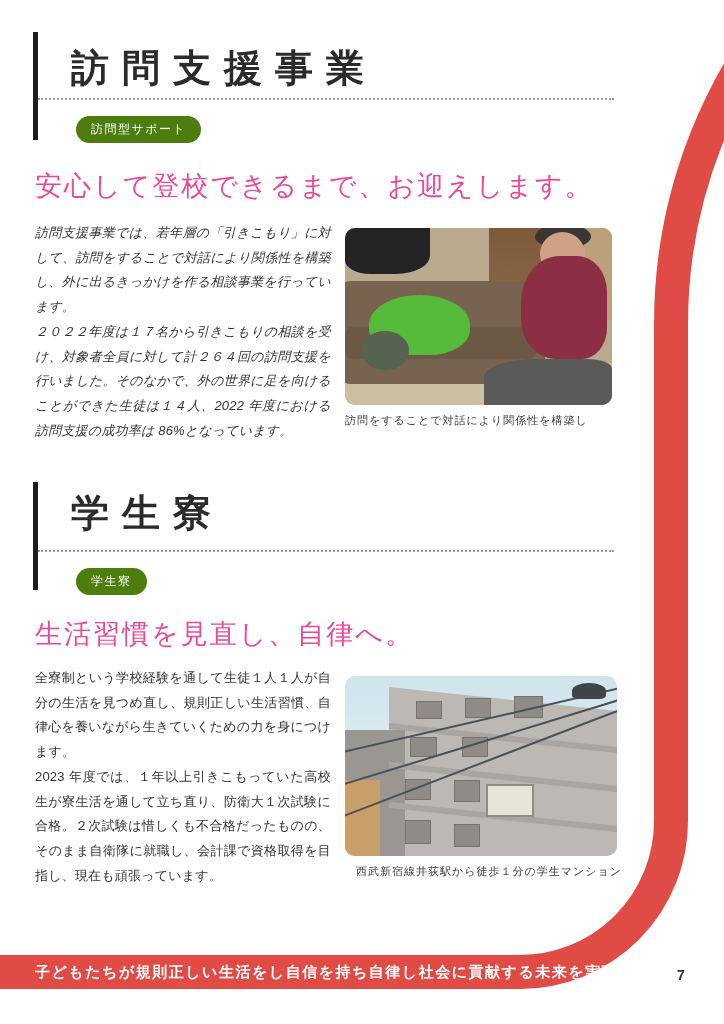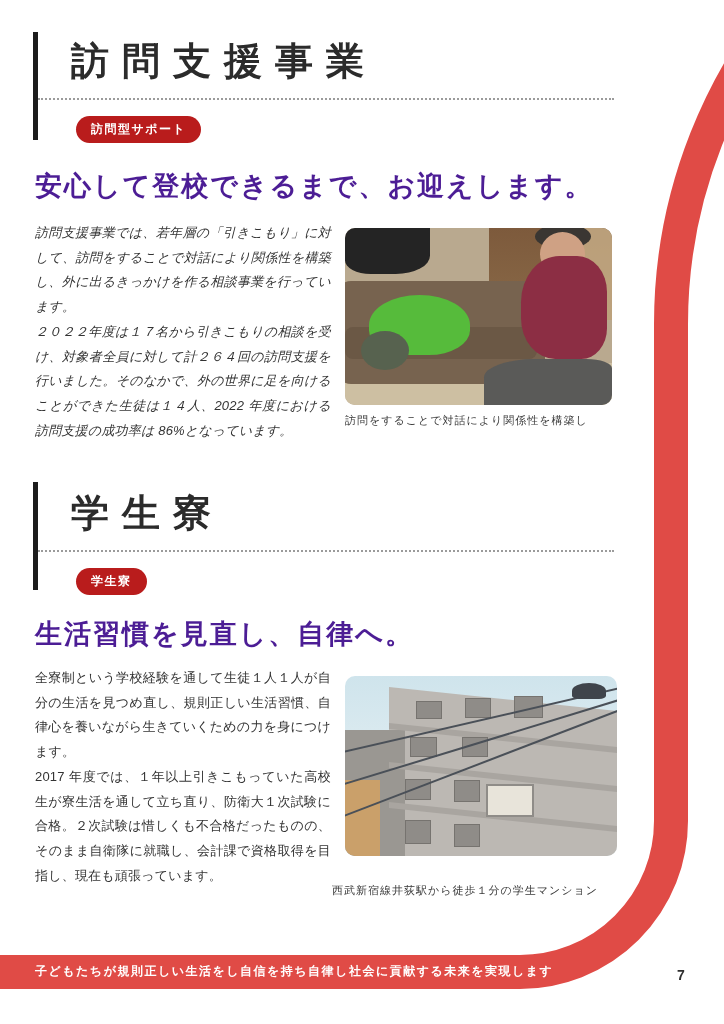--- a/index.html
+++ b/index.html
@@ -15,26 +15,26 @@
   #ribbon{position:absolute;inset:0;z-index:1;pointer-events:none;}
 
   
   .sec-rule{width:5px;background:#1c1c1c;}
   .sec-title{
     font-size:38px;font-weight:600;letter-spacing:13px;color:#2b2b2b;
     white-space:nowrap;z-index:2;
   }
   .dotted{border-top:2px dotted #9b9b9b;height:0;}
   .badge{
-    background:#b91c1c;color:#ffffff;font-size:12px;font-weight:700;
+    background:#4d7c0f;color:#ffffff;font-size:12px;font-weight:400;
     letter-spacing:1.5px;padding:5px 15px;border-radius:14px;
     display:inline-block;white-space:nowrap;z-index:2;
   }
   .heading{
-    font-size:27px;font-weight:700;letter-spacing:2px;color:#4c1d95;
+    font-size:27px;font-weight:400;letter-spacing:2px;color:#ec4899;
     white-space:nowrap;z-index:2;
   }
   .body-text{
     width:296px;font-size:13px;line-height:24.7px;color:#333333;
     text-align:justify;white-space:pre-line;letter-spacing:0.2px;z-index:2;
   }
   .caption{font-size:11px;color:#3a3a3a;letter-spacing:1px;white-space:nowrap;z-index:2;}
 
   .photo{border-radius:10px;overflow:hidden;z-index:2;}
   .photo > div{position:absolute;}
@@ -60,34 +60,34 @@
   .p2-face{left:16%;top:6%;width:84%;height:94%;background:#bcb8b3;transform:skewY(6deg);transform-origin:left top;}
   .p2-band{left:16%;width:84%;height:6px;background:#a9a5a0;transform:skewY(6deg);transform-origin:left top;}
   .p2-win{background:#8f8c88;border:1px solid #76736f;}
   .p2-bigwin{background:#e8e4da;border:2px solid #8f8c88;}
   .p2-wire{height:2px;background:#4a5058;width:130%;left:-10%;}
   .p2-lamp{right:4%;top:4%;width:34px;height:16px;background:#3f444b;border-radius:50% 50% 20% 20%;}
   .p2-smallbldg{left:0;bottom:0;width:13%;height:42%;background:#caa06a;}
 
   
   #footer-banner-text{
-    left:35px;top:963px;color:#ffffff;font-size:12px;font-weight:700;
+    left:35px;top:963px;color:#ffffff;font-size:15px;font-weight:700;
     letter-spacing:1.5px;z-index:3;white-space:nowrap;
   }
   #page-number{left:677px;top:967px;font-size:14px;font-weight:700;color:#2f2f2f;z-index:3;}
 </style>
 </head>
 <body>
 
 <svg id="ribbon" width="724" height="1024" viewBox="0 0 724 1024">
   <path d="M -30 972 L 520 972 A 151 151 0 0 0 671 821 L 671 324 A 503 503 0 0 1 1174 -179" fill="none" stroke="#e04b46" stroke-width="34"></path>
 </svg>
 
 <div class="abs sec-rule" style="left:33px;top:32px;height:108px;"></div>
-<div class="abs sec-title" style="left:71px;top:36px;">訪問支援事業</div>
+<div class="abs sec-title" style="left:71px;top:43px;">訪問支援事業</div>
 <div class="abs dotted" style="left:38px;top:98px;width:576px;"></div>
 <div class="abs badge" style="left:76px;top:116px;">訪問型サポート</div>
 <div class="abs heading" style="left:35px;top:168px;">安心して登校できるまで、お迎えします。</div>
 <div class="abs body-text" style="left:35px;top:221px;font-style:italic;">訪問支援事業では、若年層の「引きこもり」に対して、訪問をすることで対話により関係性を構築し、外に出るきっかけを作る相談事業を行っています。
 ２０２２年度は１７名から引きこもりの相談を受け、対象者全員に対して計２６４回の訪問支援を行いました。そのなかで、外の世界に足を向けることができた生徒は１４人、2022 年度における訪問支援の成功率は 86%となっています。</div>
 
 <div class="abs photo" id="photo1">
   <div class="p1-wood"></div>
   <div class="p1-shoji"></div>
   <div class="p1-clothes"></div>
@@ -102,21 +102,21 @@
   <div class="p1-man-legs"></div>
 </div>
 <div class="abs caption" style="left:345px;top:413px;">訪問をすることで対話により関係性を構築し</div>
 
 <div class="abs sec-rule" style="left:33px;top:482px;height:108px;"></div>
 <div class="abs sec-title" style="left:71px;top:488px;">学生寮</div>
 <div class="abs dotted" style="left:38px;top:550px;width:576px;"></div>
 <div class="abs badge" style="left:76px;top:568px;">学生寮</div>
 <div class="abs heading" style="left:35px;top:616px;text-align:right;">生活習慣を見直し、自律へ。</div>
 <div class="abs body-text" style="left:35px;top:666px;">全寮制という学校経験を通して生徒１人１人が自分の生活を見つめ直し、規則正しい生活習慣、自律心を養いながら生きていくための力を身につけます。
-2017 年度では、１年以上引きこもっていた高校生が寮生活を通して立ち直り、防衛大１次試験に合格。２次試験は惜しくも不合格だったものの、そのまま自衛隊に就職し、会計課で資格取得を目指し、現在も頑張っています。</div>
+2023 年度では、１年以上引きこもっていた高校生が寮生活を通して立ち直り、防衛大１次試験に合格。２次試験は惜しくも不合格だったものの、そのまま自衛隊に就職し、会計課で資格取得を目指し、現在も頑張っています。</div>
 
 <div class="abs photo" id="photo2">
   <div class="p2-face"></div>
   <div class="p2-side"></div>
   <div class="p2-band" style="top:26%;"></div>
   <div class="p2-band" style="top:48%;"></div>
   <div class="p2-band" style="top:70%;"></div>
   <div class="p2-win" style="left:26%;top:14%;width:9%;height:9%;"></div>
   <div class="p2-win" style="left:44%;top:12%;width:9%;height:10%;"></div>
   <div class="p2-win" style="left:62%;top:11%;width:10%;height:11%;"></div>
@@ -126,16 +126,16 @@
   <div class="p2-win" style="left:40%;top:58%;width:9%;height:11%;"></div>
   <div class="p2-bigwin" style="left:52%;top:60%;width:16%;height:16%;"></div>
   <div class="p2-win" style="left:22%;top:80%;width:9%;height:12%;"></div>
   <div class="p2-win" style="left:40%;top:82%;width:9%;height:12%;"></div>
   <div class="p2-smallbldg"></div>
   <div class="p2-wire" style="top:22%;transform:rotate(-13deg);"></div>
   <div class="p2-wire" style="top:34%;transform:rotate(-17deg);"></div>
   <div class="p2-wire" style="top:45%;transform:rotate(-21deg);"></div>
   <div class="p2-lamp"></div>
 </div>
-<div class="abs caption" style="left:332px;top:864px;margin-top:19px;">西武新宿線井荻駅から徒歩１分の学生マンション</div>
+<div class="abs caption" style="left:356px;top:864px;">西武新宿線井荻駅から徒歩１分の学生マンション</div>
 
 <div class="abs" id="footer-banner-text">子どもたちが規則正しい生活をし自信を持ち自律し社会に貢献する未来を実現します</div>
 <div class="abs" id="page-number">7</div>
 
 </body></html>

